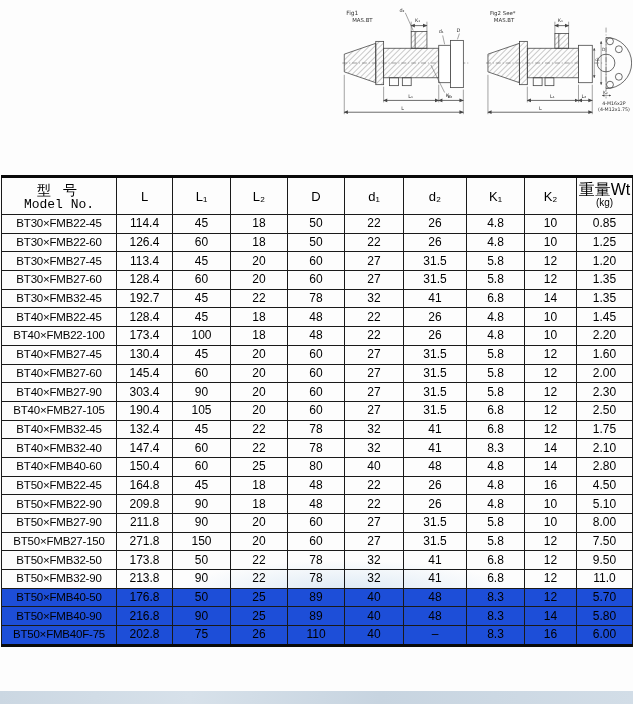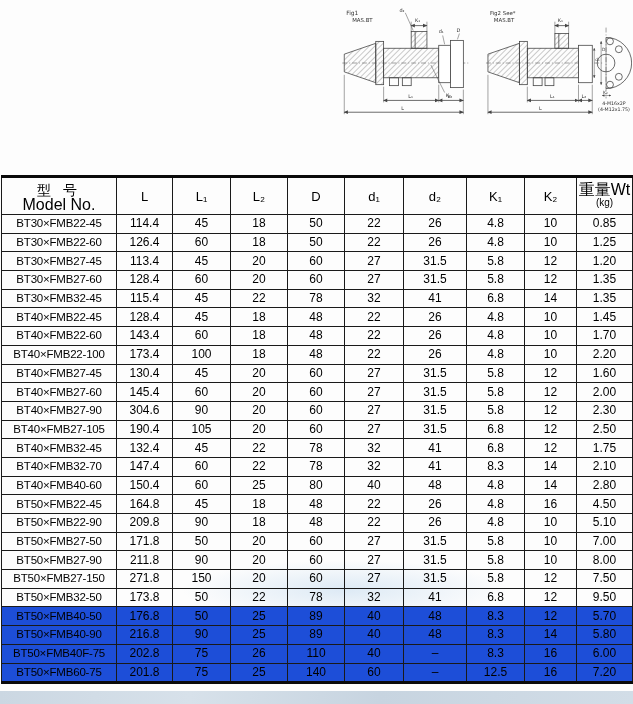--- a/index.html
+++ b/index.html
@@ -17,21 +17,21 @@
     border-left:1px solid #1a1a1a;border-right:1px solid #1a1a1a;
     font-size:12px;
     margin-top:48px;
   }
   table.spec th,table.spec td{
     border:1px solid #1a1a1a;text-align:center;vertical-align:middle;
     padding:0;overflow:hidden;white-space:nowrap;
   }
   thead th{height:36px;border-bottom:2px solid #0a0a0a;font-weight:normal;}
   .hdr-zh{font-size:14px;letter-spacing:4px;line-height:16px;}
-  .hdr-en{font-size:16px;line-height:13px;}
+  .hdr-en{font-size:13px;line-height:13px;font-family:Liberation Mono, monospace;}
   .hdr-sym{font-size:13px;}
   .hdr-wt1{font-size:16px;line-height:14px;}
   .hdr-wt2{font-size:10px;line-height:12px;}
   tbody td{height:17.7px;font-size:12px;line-height:17px;}
   tbody td.model{font-size:11.5px;letter-spacing:-0.2px;}
   tbody tr.tint td{background:#1d4ed8;}
   .watermark{
     position:absolute;left:180px;top:560px;width:330px;height:60px;
     background:radial-gradient(ellipse at center, rgba(173,205,233,0.40) 0%, rgba(173,205,233,0.0) 70%);
     pointer-events:none;
@@ -237,21 +237,21 @@
           <td>20</td>
           <td>60</td>
           <td>27</td>
           <td>31.5</td>
           <td>5.8</td>
           <td>12</td>
           <td>1.35</td>
         </tr>
         <tr>
           <td class="model">BT30×FMB32-45</td>
-          <td>115.4</td>
+          <td>192.7</td>
           <td>45</td>
           <td>22</td>
           <td>78</td>
           <td>32</td>
           <td>41</td>
           <td>6.8</td>
           <td>14</td>
           <td>1.35</td>
         </tr>
         <tr>
@@ -260,32 +260,20 @@
           <td>45</td>
           <td>18</td>
           <td>48</td>
           <td>22</td>
           <td>26</td>
           <td>4.8</td>
           <td>10</td>
           <td>1.45</td>
         </tr>
         <tr>
-          <td class="model">BT40×FMB22-60</td>
-          <td>143.4</td>
-          <td>60</td>
-          <td>18</td>
-          <td>48</td>
-          <td>22</td>
-          <td>26</td>
-          <td>4.8</td>
-          <td>10</td>
-          <td>1.70</td>
-        </tr>
-        <tr>
           <td class="model">BT40×FMB22-100</td>
           <td>173.4</td>
           <td>100</td>
           <td>18</td>
           <td>48</td>
           <td>22</td>
           <td>26</td>
           <td>4.8</td>
           <td>10</td>
           <td>2.20</td>
@@ -309,21 +297,21 @@
           <td>20</td>
           <td>60</td>
           <td>27</td>
           <td>31.5</td>
           <td>5.8</td>
           <td>12</td>
           <td>2.00</td>
         </tr>
         <tr>
           <td class="model">BT40×FMB27-90</td>
-          <td>304.6</td>
+          <td>303.4</td>
           <td>90</td>
           <td>20</td>
           <td>60</td>
           <td>27</td>
           <td>31.5</td>
           <td>5.8</td>
           <td>12</td>
           <td>2.30</td>
         </tr>
         <tr>
@@ -344,21 +332,21 @@
           <td>45</td>
           <td>22</td>
           <td>78</td>
           <td>32</td>
           <td>41</td>
           <td>6.8</td>
           <td>12</td>
           <td>1.75</td>
         </tr>
         <tr>
-          <td class="model">BT40×FMB32-70</td>
+          <td class="model">BT40×FMB32-40</td>
           <td>147.4</td>
           <td>60</td>
           <td>22</td>
           <td>78</td>
           <td>32</td>
           <td>41</td>
           <td>8.3</td>
           <td>14</td>
           <td>2.10</td>
         </tr>
@@ -392,32 +380,20 @@
           <td>90</td>
           <td>18</td>
           <td>48</td>
           <td>22</td>
           <td>26</td>
           <td>4.8</td>
           <td>10</td>
           <td>5.10</td>
         </tr>
         <tr>
-          <td class="model">BT50×FMB27-50</td>
-          <td>171.8</td>
-          <td>50</td>
-          <td>20</td>
-          <td>60</td>
-          <td>27</td>
-          <td>31.5</td>
-          <td>5.8</td>
-          <td>10</td>
-          <td>7.00</td>
-        </tr>
-        <tr>
           <td class="model">BT50×FMB27-90</td>
           <td>211.8</td>
           <td>90</td>
           <td>20</td>
           <td>60</td>
           <td>27</td>
           <td>31.5</td>
           <td>5.8</td>
           <td>10</td>
           <td>8.00</td>
@@ -438,20 +414,32 @@
           <td class="model">BT50×FMB32-50</td>
           <td>173.8</td>
           <td>50</td>
           <td>22</td>
           <td>78</td>
           <td>32</td>
           <td>41</td>
           <td>6.8</td>
           <td>12</td>
           <td>9.50</td>
+        </tr>
+        <tr>
+          <td class="model">BT50×FMB32-90</td>
+          <td>213.8</td>
+          <td>90</td>
+          <td>22</td>
+          <td>78</td>
+          <td>32</td>
+          <td>41</td>
+          <td>6.8</td>
+          <td>12</td>
+          <td>11.0</td>
         </tr>
         <tr class="tint">
           <td class="model">BT50×FMB40-50</td>
           <td>176.8</td>
           <td>50</td>
           <td>25</td>
           <td>89</td>
           <td>40</td>
           <td>48</td>
           <td>8.3</td>
@@ -475,29 +463,17 @@
           <td>202.8</td>
           <td>75</td>
           <td>26</td>
           <td>110</td>
           <td>40</td>
           <td>–</td>
           <td>8.3</td>
           <td>16</td>
           <td>6.00</td>
         </tr>
-        <tr class="tint">
-          <td class="model">BT50×FMB60-75</td>
-          <td>201.8</td>
-          <td>75</td>
-          <td>25</td>
-          <td>140</td>
-          <td>60</td>
-          <td>–</td>
-          <td>12.5</td>
-          <td>16</td>
-          <td>7.20</td>
-        </tr>
       </tbody>
   </table>
 
   <div class="footer-band"></div>
 </div>
 
 </body></html>

